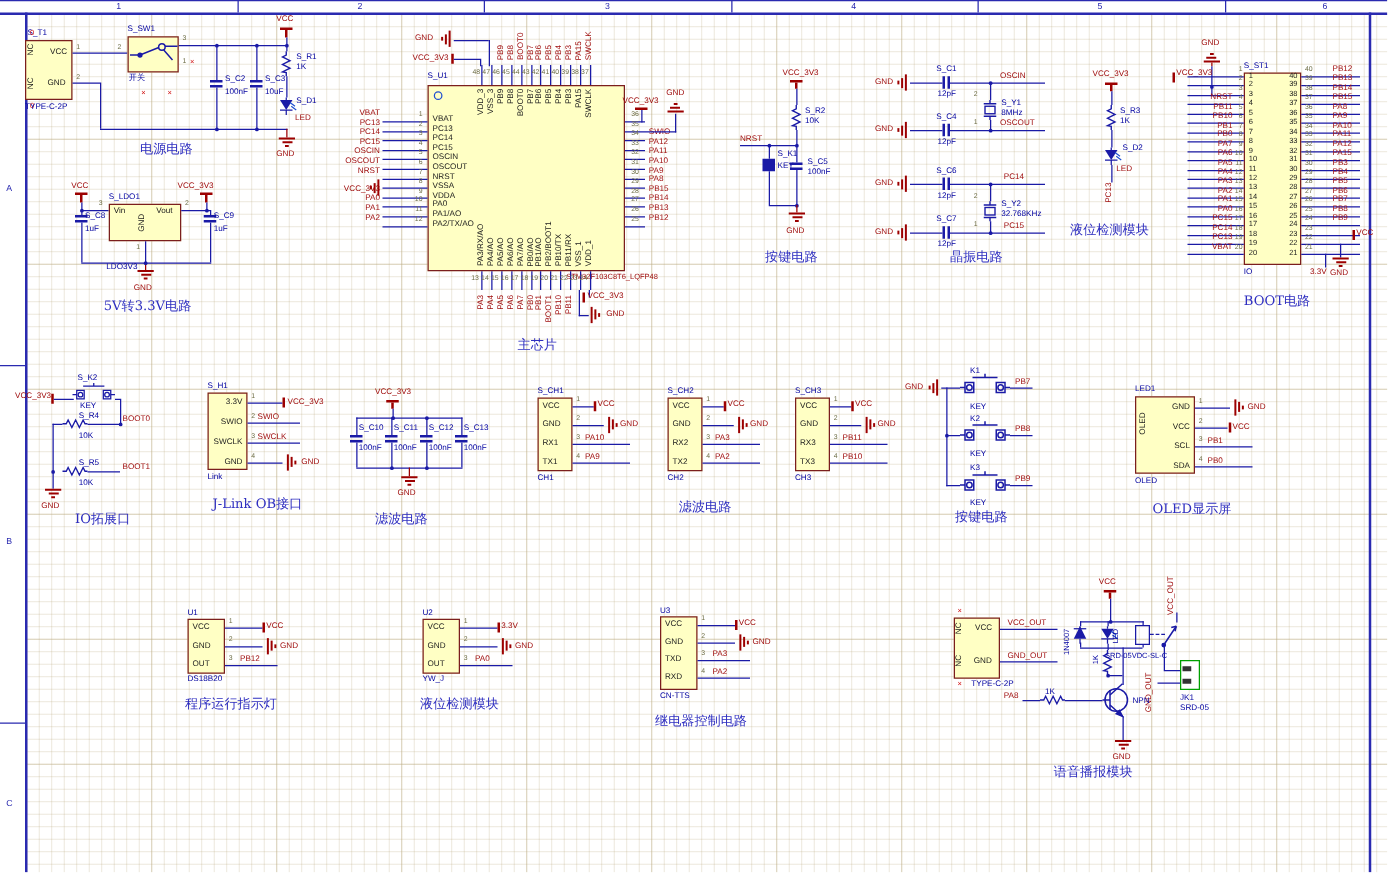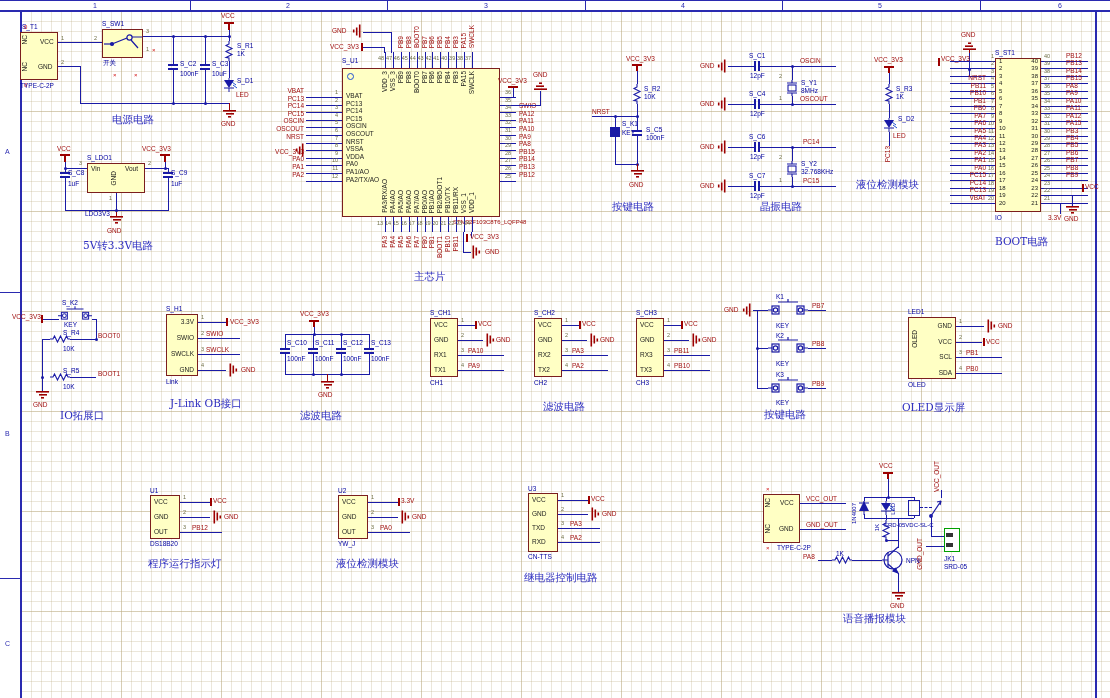--- a/index.html
+++ b/index.html
@@ -1241,21 +1241,21 @@
   <span class="num" style="left:959px;top:335px">2</span>
   <span class="num" style="left:959px;top:350px">3</span>
   <span class="num" style="left:959px;top:366px">4</span>
   <div class="gnd gl" style="left:985px;top:322px"></div>
   <span class="t7r" style="left:998px;top:323px">GND</span>
   <div class="vbarv" style="left:983px;top:338px"></div>
   <span class="t7r" style="left:986px;top:339px">VCC</span>
   <span class="t7r" style="left:966px;top:350px">PB1</span>
   <span class="t7r" style="left:966px;top:366px">PB0</span>
   <span class="t7b" style="left:908px;top:382px">OLED</span>
-  <span class="cap" style="left:902px;top:402px">OLED显示屏</span>
+  <span class="cap" style="left:922px;top:402px">OLED显示屏</span>
 </div>
 
 <div class="a" style="left:0;top:0">
   <span class="t7b" style="left:150px;top:488px">U1</span>
   <div class="box" style="left:150px;top:495px;width:30px;height:44px"></div>
   <span class="t7k" style="left:154px;top:499px">VCC</span>
   <span class="t7k" style="left:154px;top:514px">GND</span>
   <span class="t7k" style="left:154px;top:529px">OUT</span>
   <div class="w" style="left:180px;top:502px;width:30px;height:1px"></div>
   <div class="w" style="left:180px;top:517px;width:30px;height:1px"></div>

